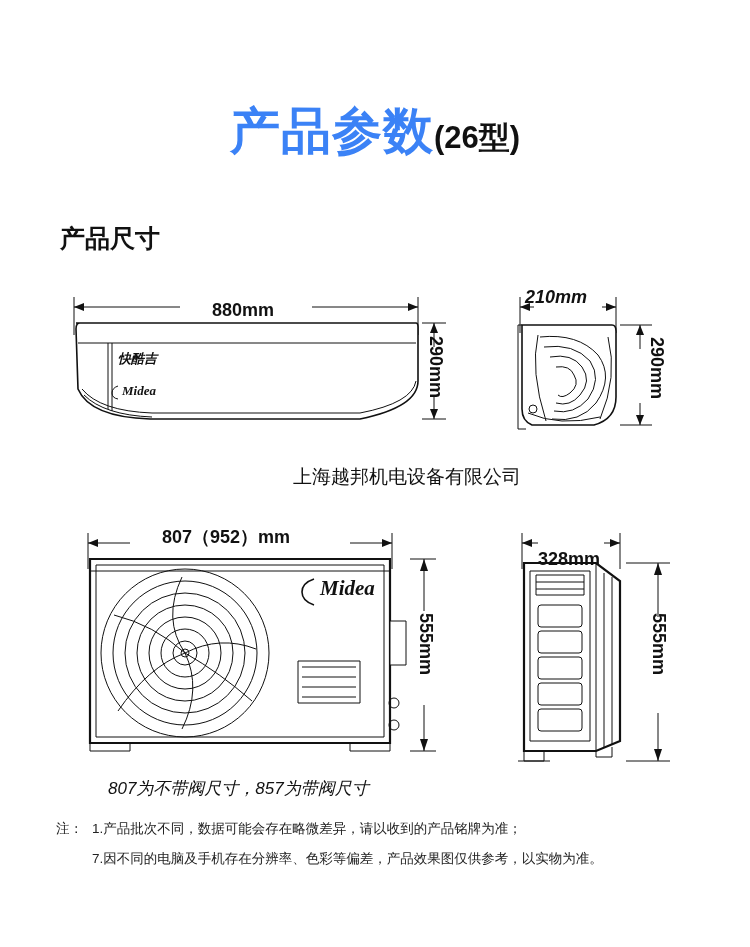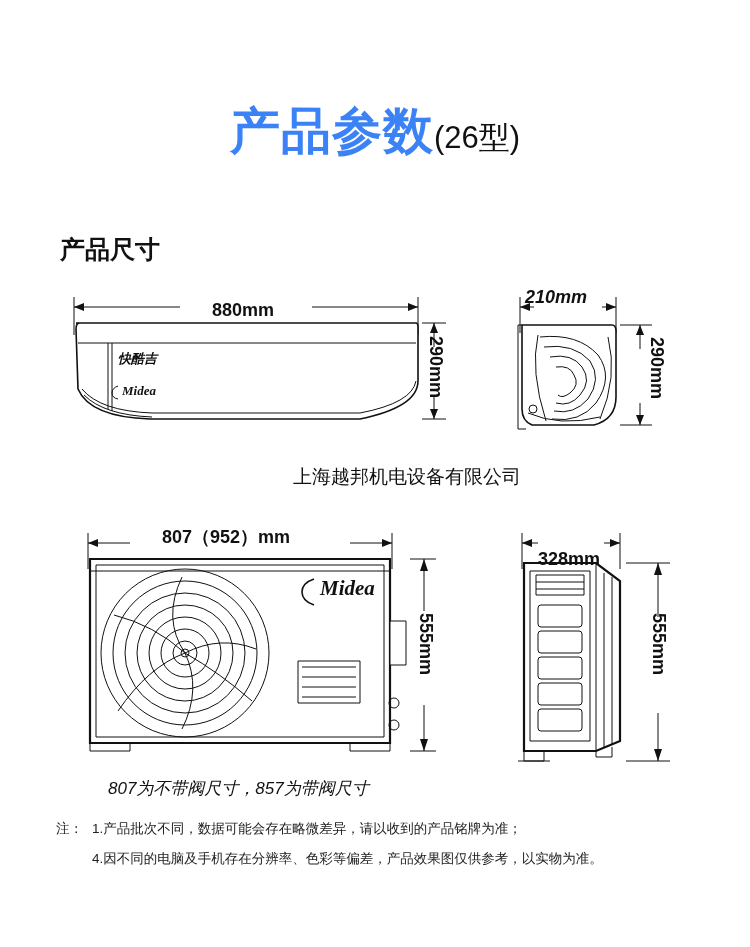--- a/index.html
+++ b/index.html
@@ -24,30 +24,30 @@
   .title-main {
     font-size: 50px;
     font-weight: bold;
     letter-spacing: 1px;
     color: #3b82f6;
     display: inline-block;
     vertical-align: baseline;
   }
   .title-sub {
     font-size: 31px;
-    font-weight: normal;
+    font-weight: bold;
     color: #111;
     display: inline-block;
     vertical-align: baseline;
   }
 
   .section-title {
     position: absolute;
     left: 60px;
-    top: 233px;
+    top: 222px;
     font-size: 25px;
     font-weight: bold;
     color: #111;
   }
 
   
   .dim-label {
     position: absolute;
     font-size: 18px;
     color: #111;
@@ -301,13 +301,13 @@
     </g>
   </svg>
 </div>
 <div class="dim-label" style="left:538px; top:525px;margin-top:24px;">328mm</div>
 <div class="dim-label vert" style="left:648px; top:613px;">555mm</div>
 
 <div class="caption" style="left:108px; top:777px;font-style:italic;">807为不带阀尺寸，857为带阀尺寸</div>
 
 <div class="note" style="left:56px; top:820px;">注：</div>
 <div class="note" style="left:92px; top:820px;">1.产品批次不同，数据可能会存在略微差异，请以收到的产品铭牌为准；</div>
-<div class="note" style="left:92px; top:850px;">4.因不同的电脑及手机存在分辨率、色彩等偏差，产品效果图仅供参考，以实物为准。</div>
+<div class="note" style="left:92px; top:850px;">7.因不同的电脑及手机存在分辨率、色彩等偏差，产品效果图仅供参考，以实物为准。</div>
 
 </body></html>

